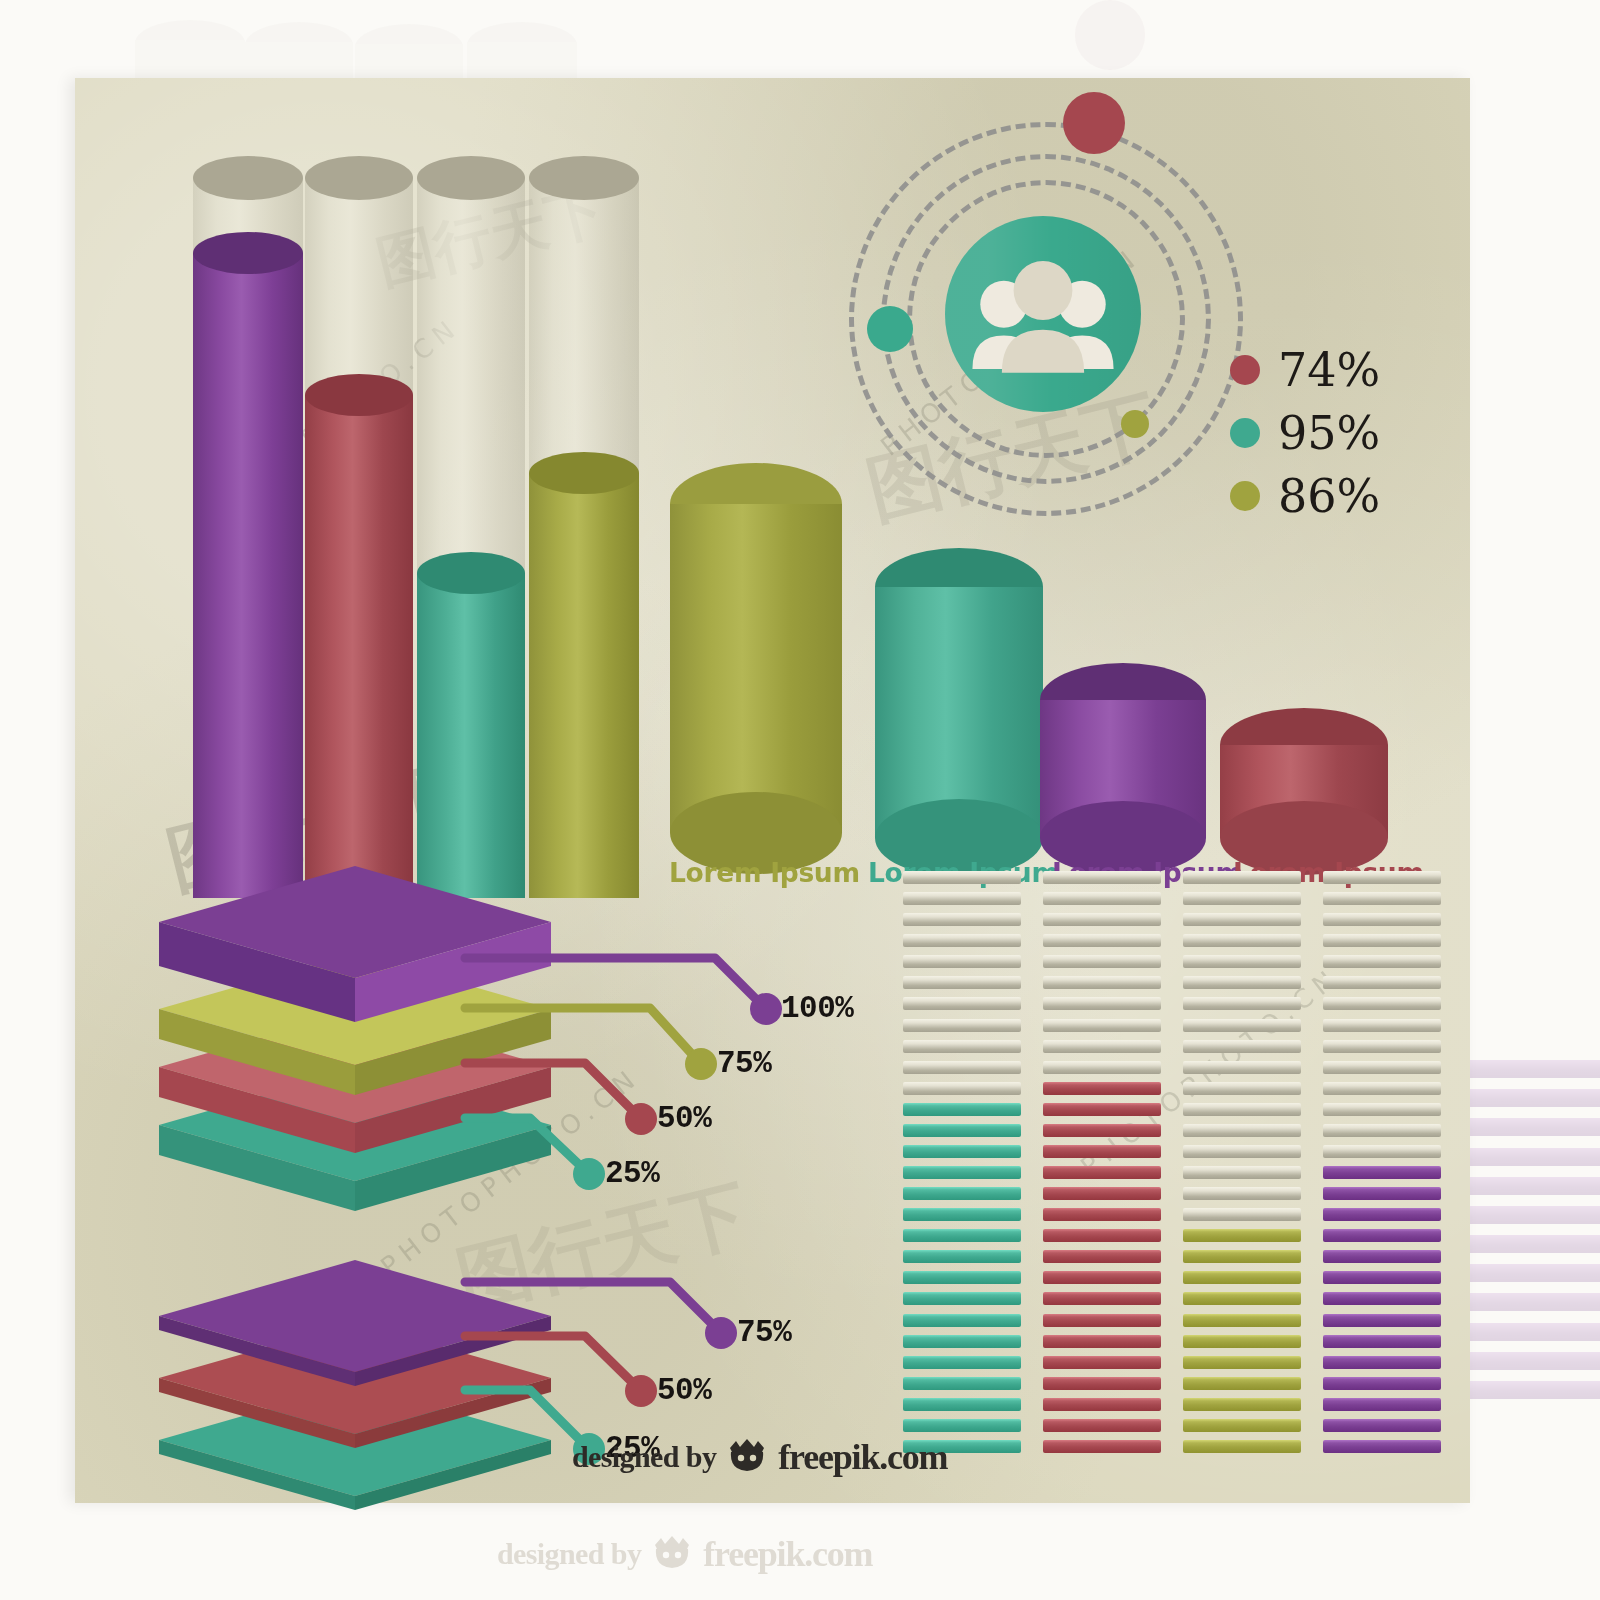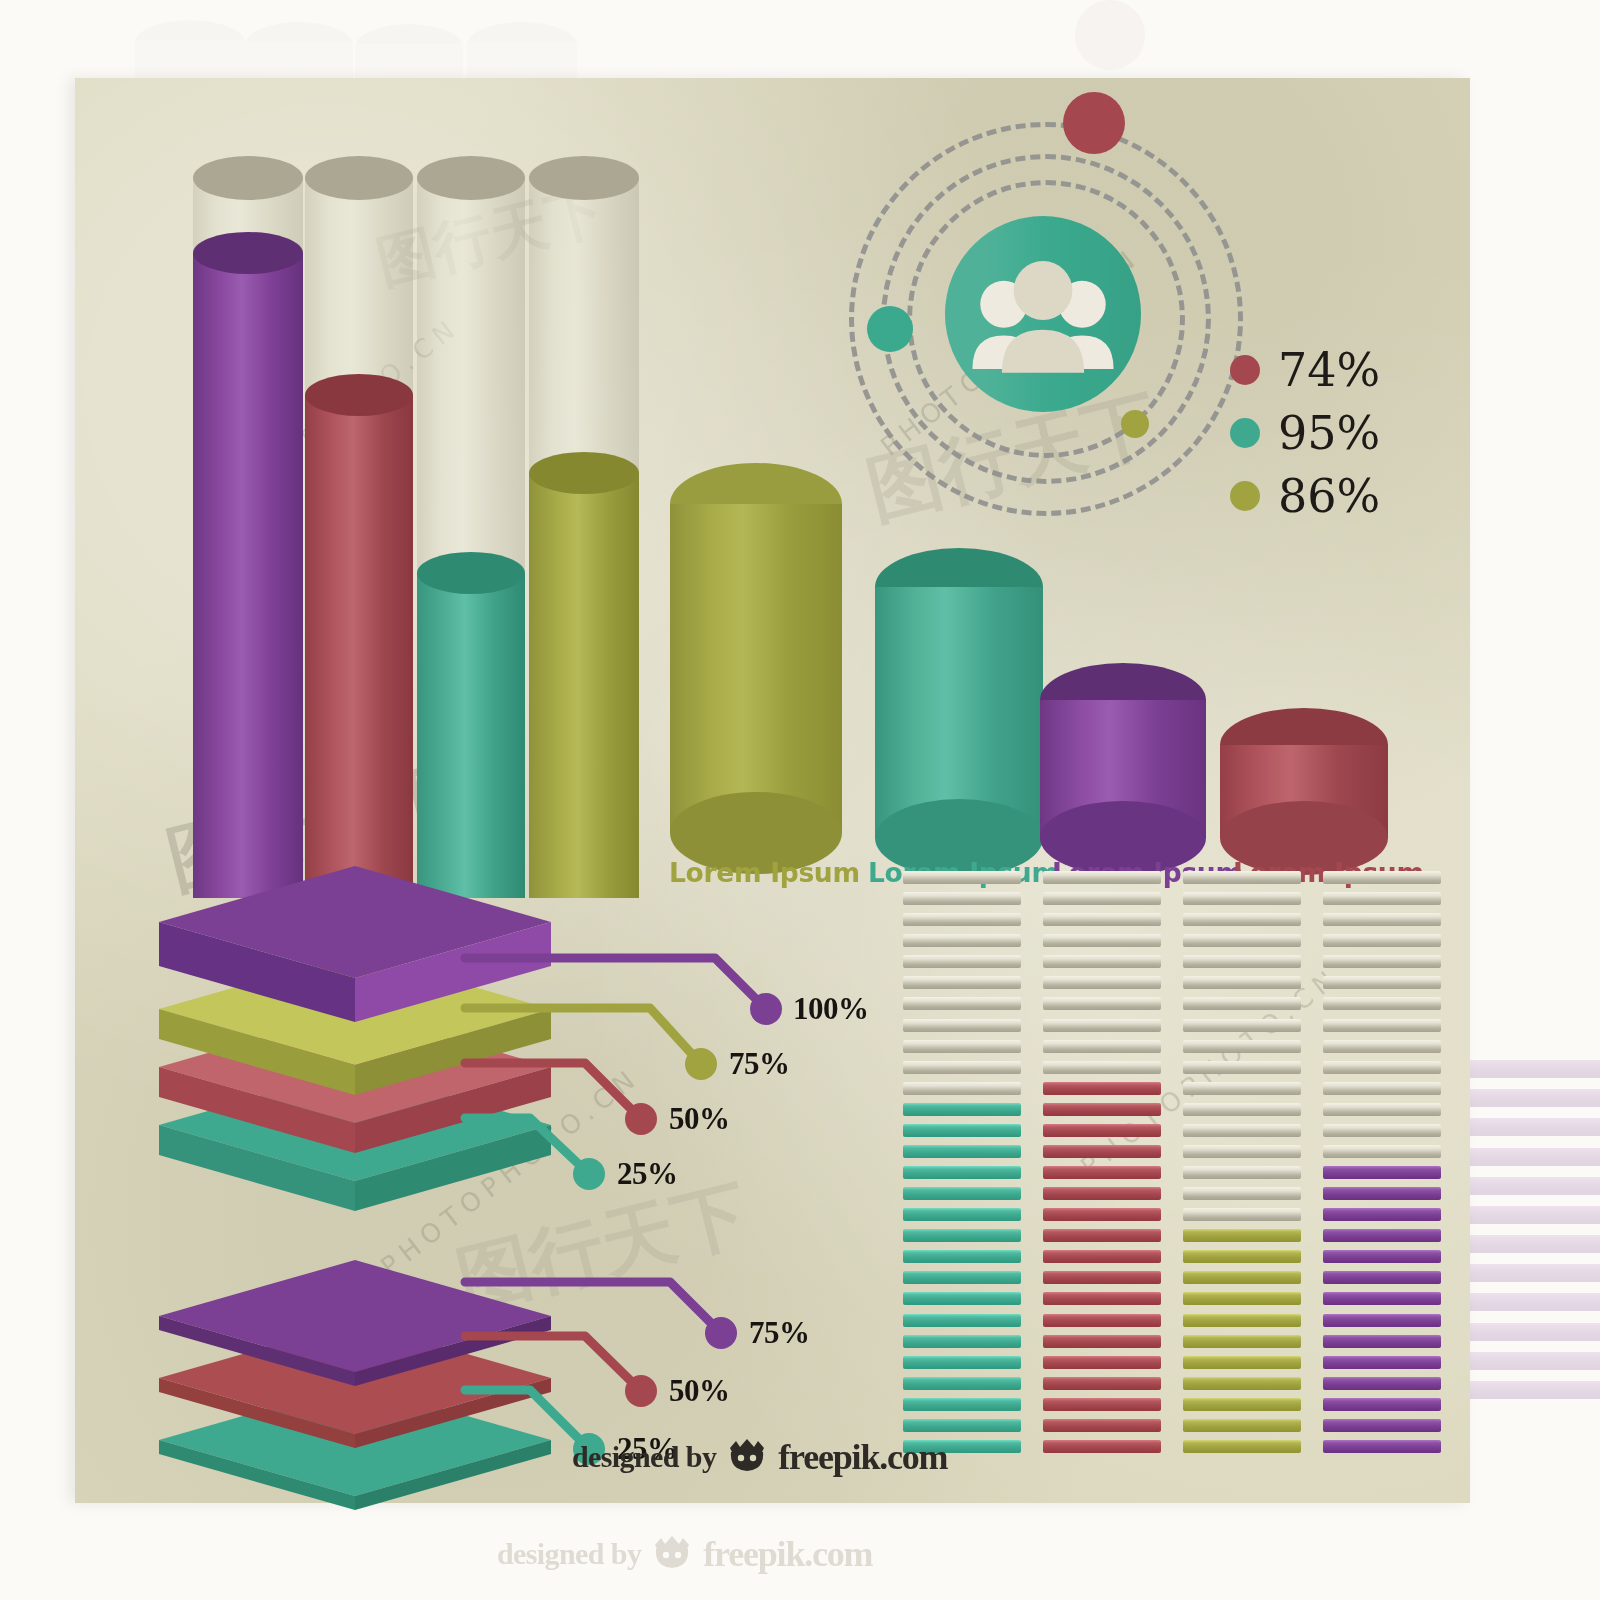--- a/index.html
+++ b/index.html
@@ -101,21 +101,21 @@
 
   
   .iso{position:absolute;}
   .plate{position:absolute;}
   .plate svg{display:block;overflow:visible;}
 
   
   .conn{position:absolute;left:0;top:0;pointer-events:none;}
   .pct{
     position:absolute;font-size:31px;font-weight:bold;color:#171412;
-    font-family:Liberation Serif, serif;white-space:nowrap;letter-spacing:-.5px;padding-left:12px;
+    font-family:Liberation Mono, monospace;white-space:nowrap;letter-spacing:-.5px;
   }
 
   
   .segbar{position:absolute;}
   .seg{position:absolute;left:0;width:100%;}
 
   
   .credit{
     position:absolute;display:flex;align-items:center;
     font-family:Liberation Serif, serif;font-weight:bold;white-space:nowrap;

